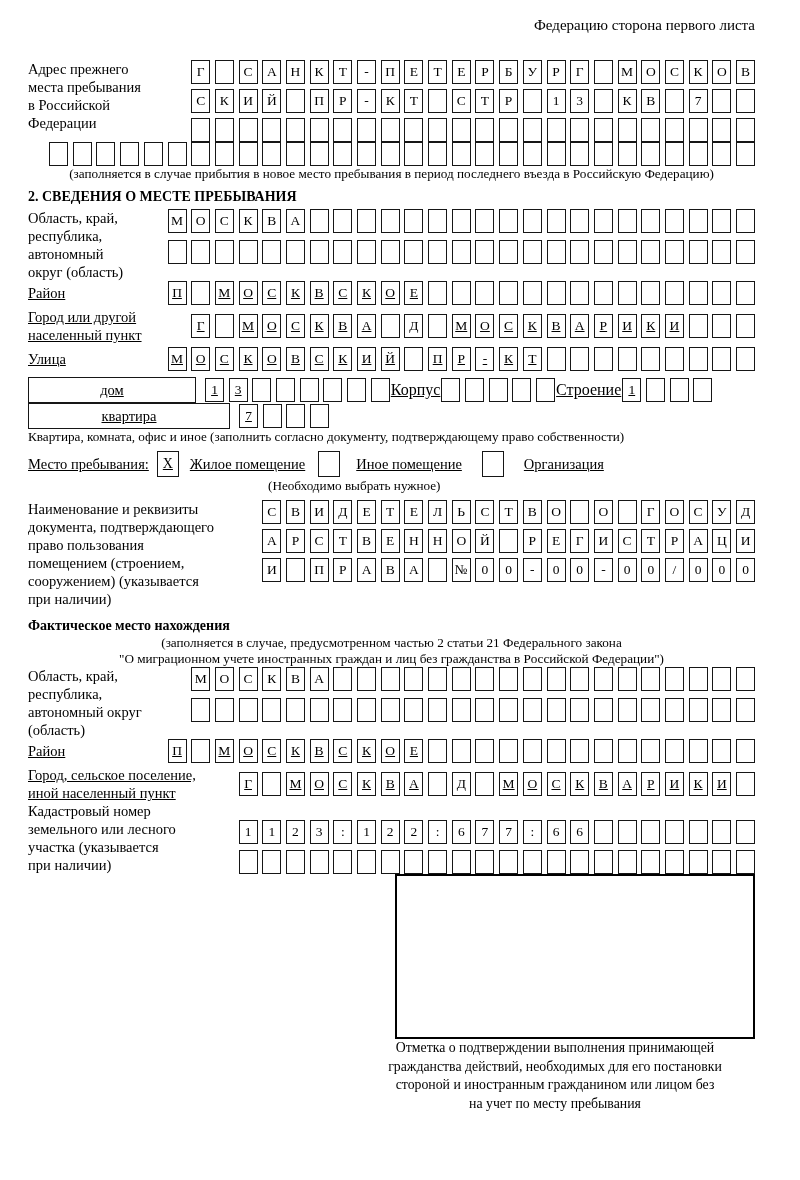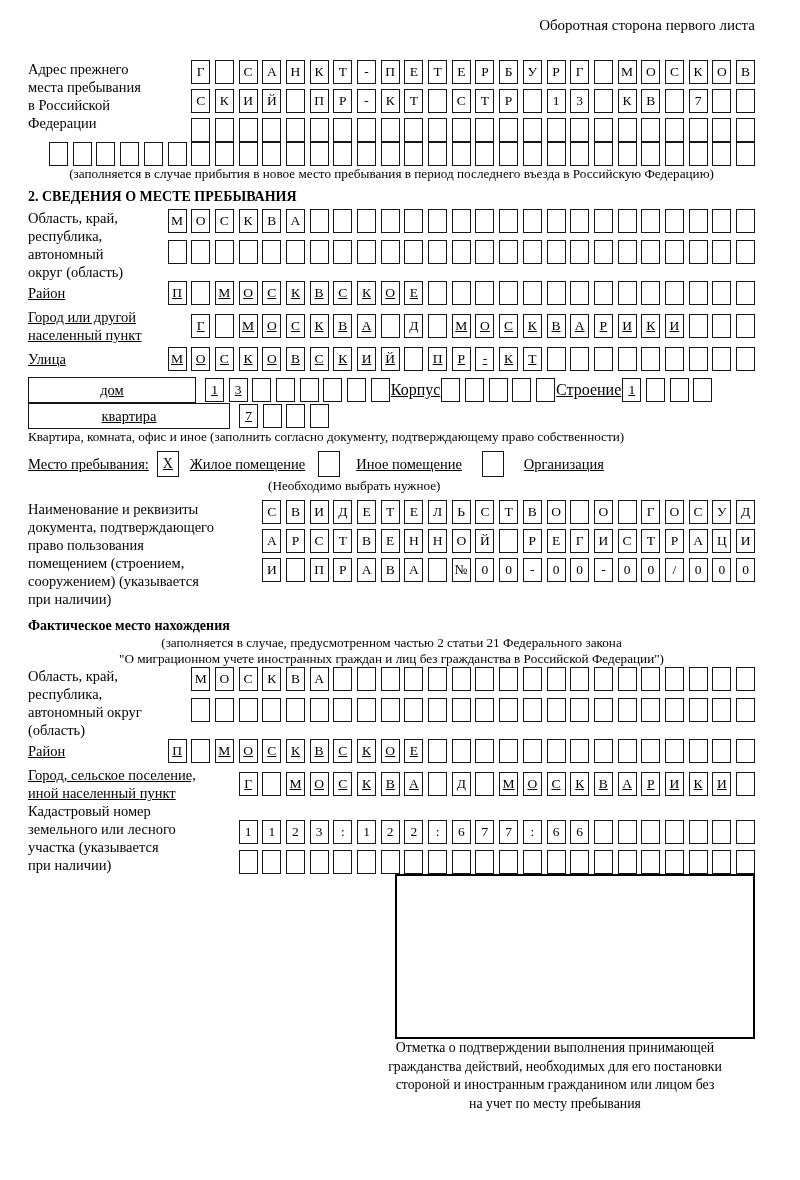--- a/index.html
+++ b/index.html
@@ -26,21 +26,21 @@
   .mt1{margin-top:1px}.mt3{margin-top:3px}.mt4{}.mt5{margin-top:5px}
   .mt6{margin-top:6px}.mt8{margin-top:8px}.mt26{margin-top:26px}.gap5{gap:5px}.gap7{gap:7px}.gap6{gap:6px}
   .rows-offset{margin-top:18px}
   .inlbl{font-size:16px;margin:0 1px;flex:0 0 auto;}
 </style>
 </head>
 <body>
 
 <div class="page">
 
-  <div class="hdr">Оборотная сторона первого листа</div>
+  <div class="hdr">Федерацию сторона первого листа</div>
 
   <div class="frow mt26">
     <div class="lbl" style="width:152px">
         <div>Адрес прежнего</div>
         <div>места пребывания</div>
         <div>в Российской</div>
         <div>Федерации</div>
       </div>
     <div class="col gap5">
       <div class="boxrow">

